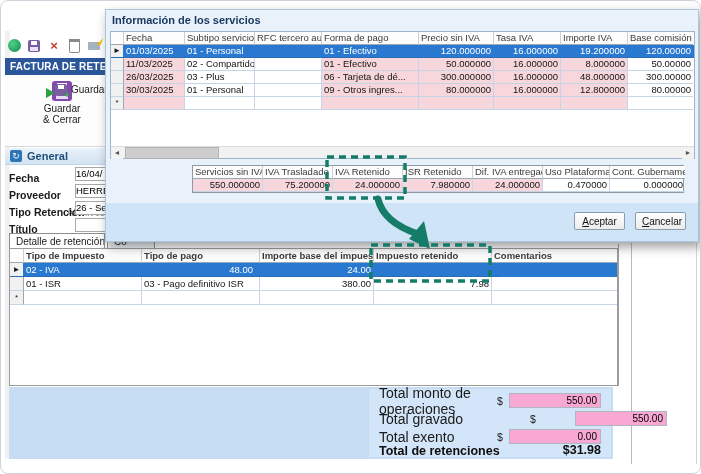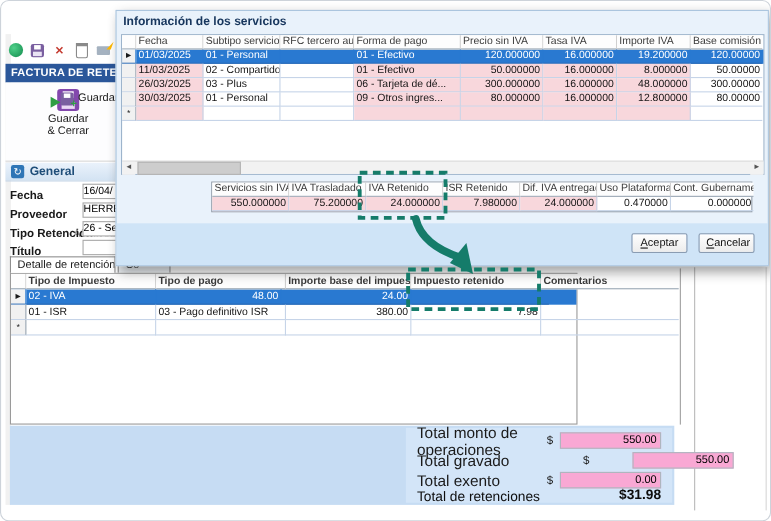--- a/index.html
+++ b/index.html
@@ -90,21 +90,21 @@
   .vline{left:617px;top:243px;width:1px;height:142px;background:#9f9f9f;}
   .rpanel{left:630px;top:242px;width:66px;height:221px;background:#fff;border-left:1px solid #b9b9b9;
     border-right:1px solid #d6d6d6;}
   .band{left:8px;top:386px;width:604px;height:72px;background:#c6dcf3;}
   .tpanel{left:360px;top:2px;width:242px;height:68px;background:#d3e5f8;}
   .trow{position:absolute;left:10px;height:15px;display:flex;align-items:center;}
   .tlabel{width:118px;font-size:14px;color:#1a1a1a;flex:none;}
   .tcur{width:12px;font-size:10.5px;color:#1a1a1a;flex:none;}
   .tinput{width:92px;height:15px;background:#f9a8d4;border:1px solid #aeb6bf;font-size:10px;
     text-align:right;line-height:14px;padding:0 3px;box-sizing:border-box;flex:none;}
-  .totlbl{font-size:12.5px;font-weight:normal;color:#0d0d0d;}
+  .totlbl{font-size:12.5px;font-weight:bold;color:#0d0d0d;}
   .totval{position:absolute;right:10px;font-size:12.5px;font-weight:bold;color:#0d0d0d;}
 
   .anno{position:absolute;inset:0;z-index:30;pointer-events:none;}
 </style>
 </head>
 <body>
 
 <div class="frame">
 
   <div class="abs leftstrip"></div>
@@ -161,21 +161,21 @@
     <span class="abs finput">26 - Se</span>
   </div>
   <div class="abs" style="left:8px;top:218px;">
     <span class="flabel">Título</span>
     <span class="abs finput"></span>
   </div>
 
   <div class="abs tab" style="left:8px;top:232px;width:96px;z-index:2;">Detalle de retención</div>
   <div class="abs tab" style="left:106px;top:232px;width:48px;background:#eef2f6;">Co</div>
 
-  <div class="abs grid mg" style="left:8px;top:247px;width:516px;height:138px;border:1px solid #9a9a9a;">
+  <div class="abs grid mg" style="left:8px;top:247px;width:609px;height:138px;border:1px solid #9a9a9a;">
     <div class="gr mgr gh mhdr">
       <div class="gc mk c0"></div>
       <div class="gc c1">Tipo de Impuesto</div>
       <div class="gc c2">Tipo de pago</div>
       <div class="gc c3">Importe base del impuesto</div>
       <div class="gc c4">Impuesto retenido</div>
       <div class="gc c5">Comentarios</div>
     </div>
     <div class="gr mgr sel">
       <div class="gc mk c0">►</div>

